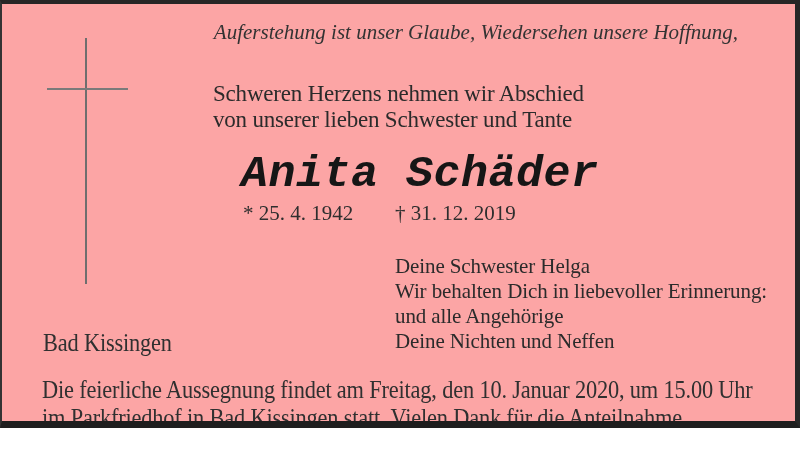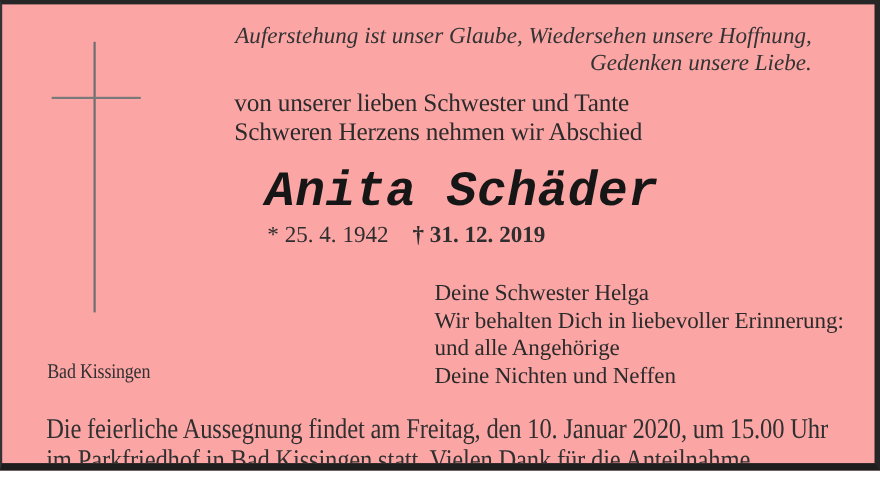--- a/index.html
+++ b/index.html
@@ -73,39 +73,38 @@
   .dates {
     position: absolute;
     left: 241px;
     top: 197px;
     font-size: 21px;
     line-height: 24px;
     color: #2e2e2e;
   }
   .dates .death {
     position: absolute;
-    left: 132px;
+    left: 152px;
     top: 0;
     white-space: nowrap;
-    font-weight: bold;
   }
   .dates .birth { white-space: nowrap; }
   .mourners {
     position: absolute;
     left: 393px;
     top: 250px;
     font-size: 21px;
     line-height: 25px;
     letter-spacing: -0.1px;
   }
   .place {
     position: absolute;
     left: 41px;
     top: 324px;
-    font-size: 19px;
+    font-size: 26px;
     white-space: nowrap;
   }
   .funeral {
     position: absolute;
     left: 40px;
     top: 372px;
     font-size: 26px;
     line-height: 28px;
     white-space: nowrap;
   }
@@ -118,31 +117,30 @@
     color: #303030;
   }
 </style>
 </head>
 <body>
 
 <div class="page">
 
   <div class="epigraph">
     <div>Auferstehung ist unser Glaube, Wiedersehen unsere Hoffnung,</div>
-    <div>Gedenken unsere Liebe.</div>
   </div>
 
   <div>
     <div class="cross-v"></div>
     <div class="cross-h"></div>
   </div>
 
   <div class="intro">
+    <div>Schweren Herzens nehmen wir Abschied</div>
     <div>von unserer lieben Schwester und Tante</div>
-    <div>Schweren Herzens nehmen wir Abschied</div>
   </div>
 
   <h1 class="name">Anita Schäder</h1>
 
   <div class="dates">
     <span class="birth">* 25. 4. 1942</span>
     <span class="death">† 31. 12. 2019</span>
   </div>
 
   <div class="mourners">

